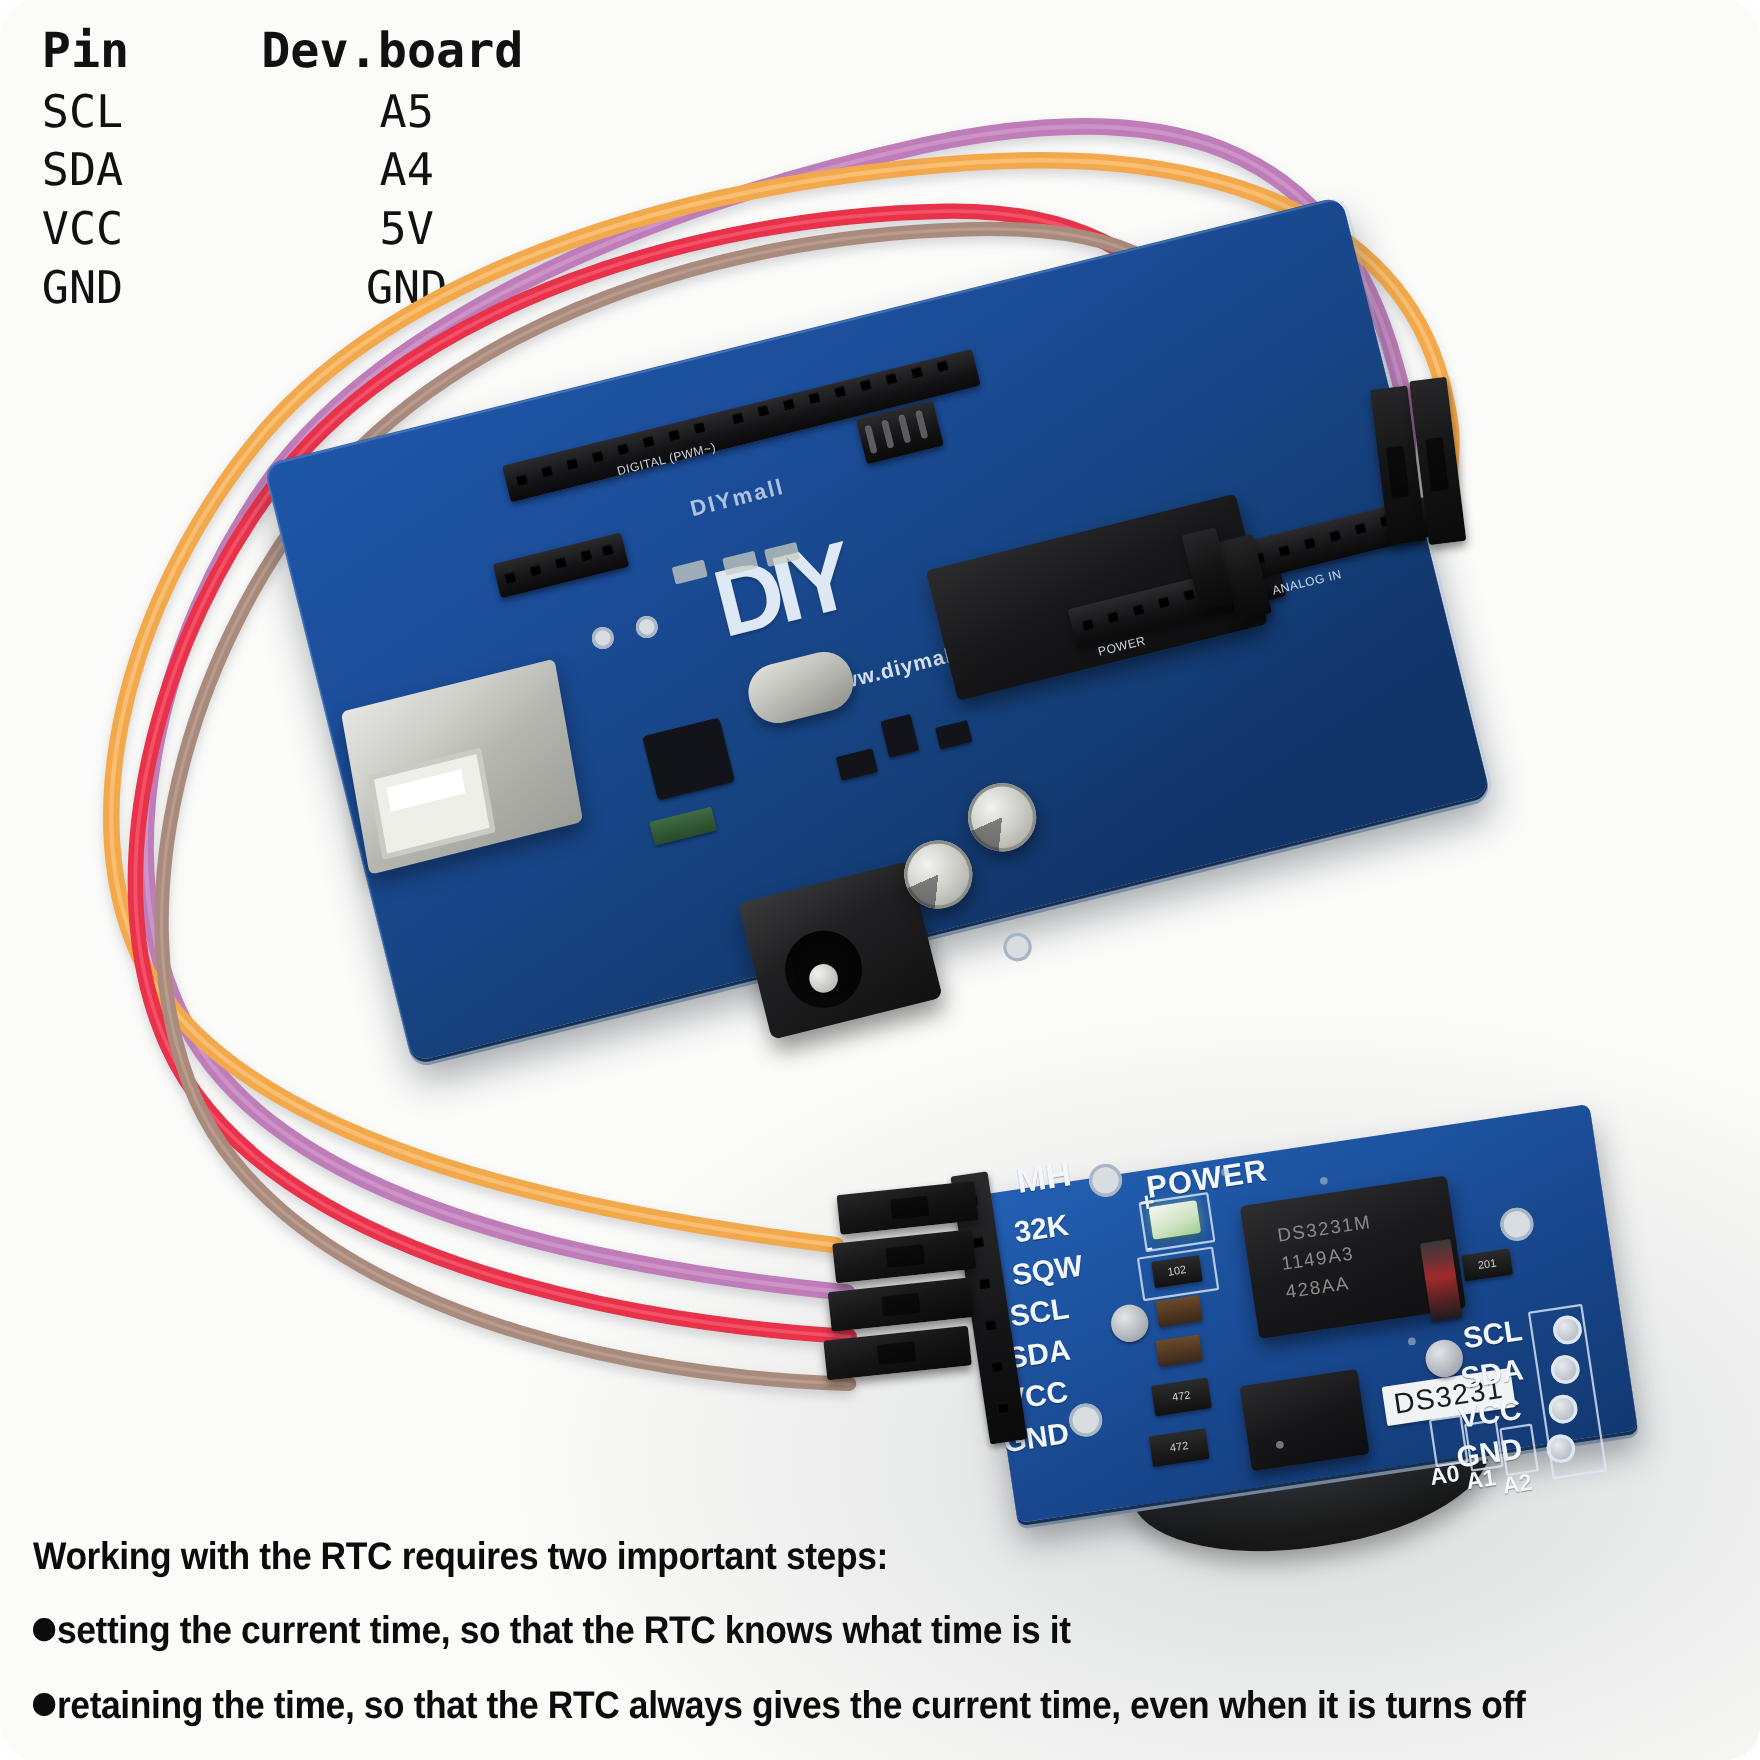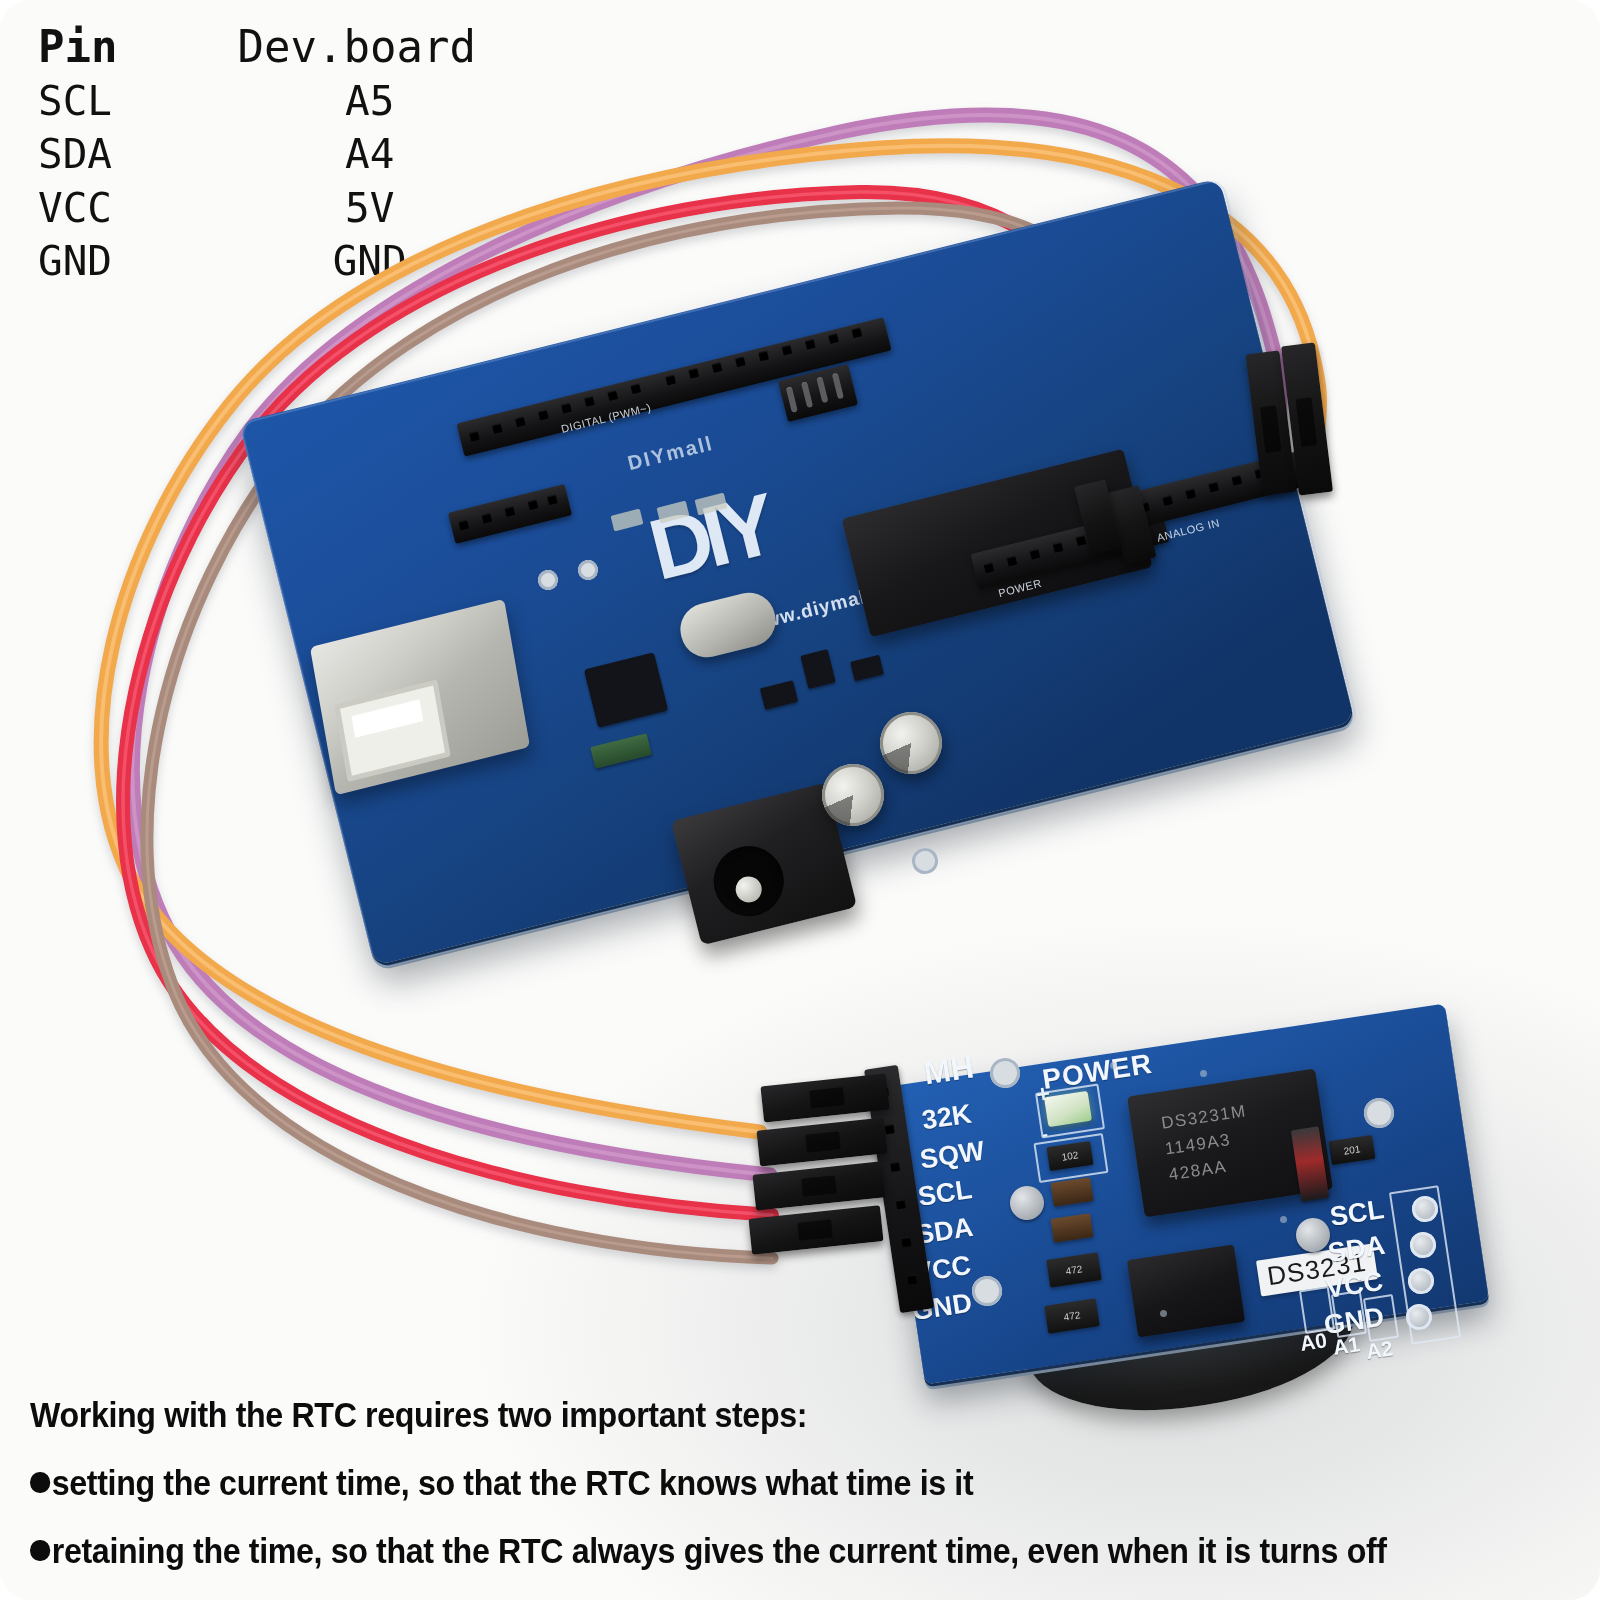--- a/index.html
+++ b/index.html
@@ -12,21 +12,21 @@
            linear-gradient(180deg,#ffffff 0%,#fefefe 52%,#f6f6f5 74%,#eeeeed 100%);
          overflow:hidden;border-radius:31px;}
 
   
   .pintable{position:absolute;left:38px;top:18px;
             font-family:"DejaVu Sans Mono","Liberation Mono",monospace;
             color:#111;}
   .pintable table{border-collapse:collapse;}
   .pintable th,.pintable td{padding:0;line-height:1.30;}
   .pt-h1{font-size:44px;font-weight:700;text-align:left;padding-right:120px !important;}
-  .pt-h2{font-size:44px;font-weight:400;text-align:left;}
+  .pt-h2{font-size:44px;font-weight:700;text-align:left;}
   .pt-a{font-size:41px;font-weight:400;text-align:left;padding-right:120px !important;}
   .pt-b{font-size:41px;font-weight:400;text-align:center;padding-left:26px !important;}
 
   
   #wires{position:absolute;left:0;top:0;width:1600px;height:1600px;}
 
   
   .ard{position:absolute;left:292px;top:292px;width:1060px;height:700px;}
   .ard-pcb{position:absolute;left:0;top:0;width:1010px;height:560px;
       transform:rotate(-14deg);transform-origin:50% 50%;

